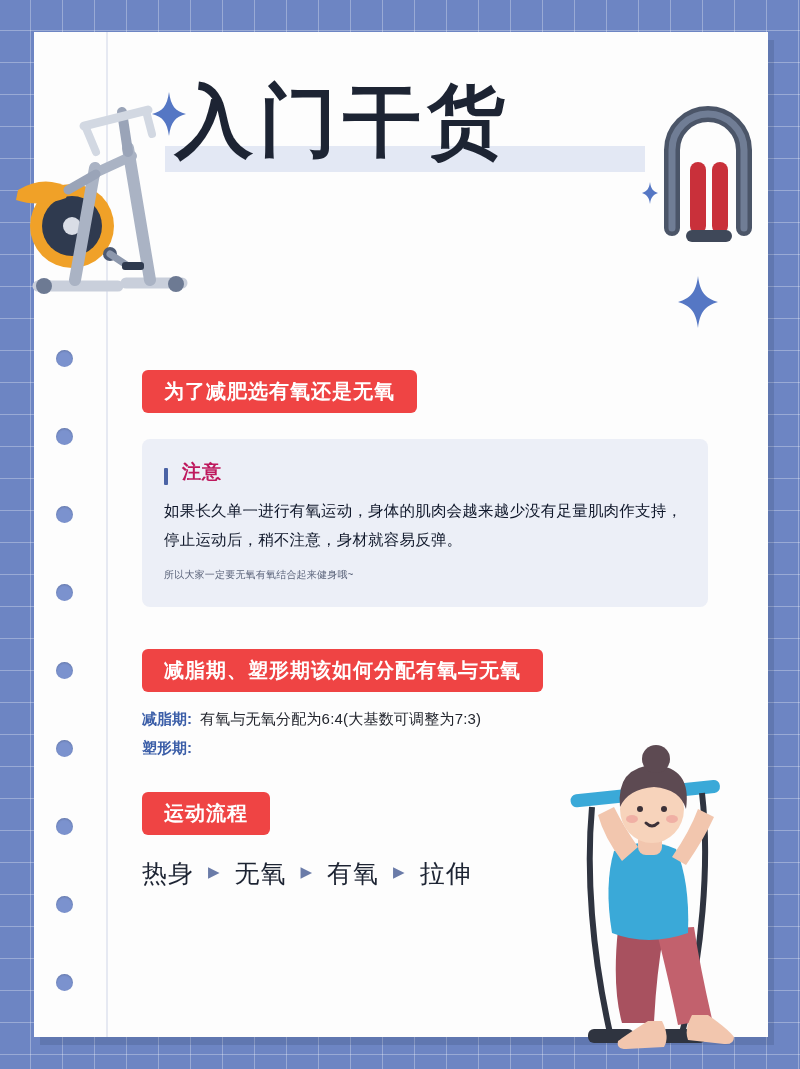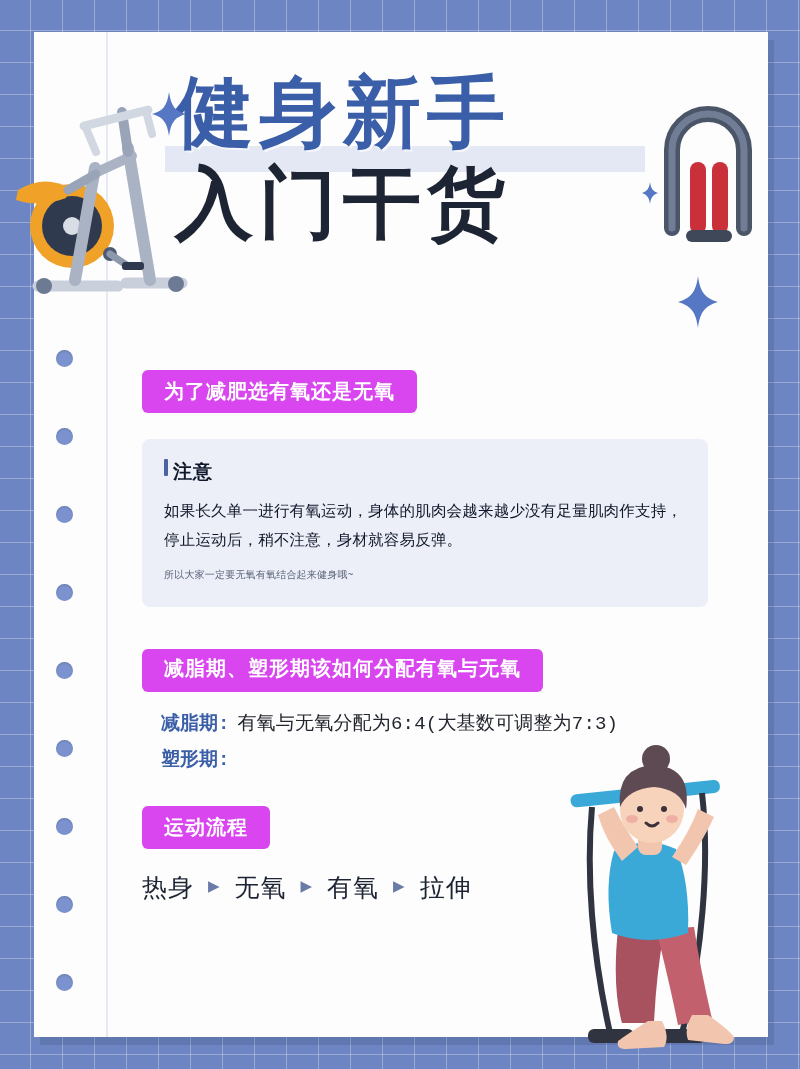--- a/index.html
+++ b/index.html
@@ -156,21 +156,21 @@
   
   .content {
     position: absolute;
     left: 142px;
     top: 370px;
     width: 590px;
   }
 
   .pill {
     display: inline-block;
-    background: #d946ef;
+    background: #ef4444;
     color: #ffffff;
     font-size: 20px;
     font-weight: bold;
     letter-spacing: 1px;
     padding: 11px 22px 12px 22px;
     border-radius: 6px;
     line-height: 1;
   }
 
   .para {
@@ -186,25 +186,25 @@
     margin-top: 26px;
     width: 566px;
     background: #eceff7;
     border-radius: 8px;
     padding: 20px 22px 22px 22px;
     box-sizing: border-box;
   }
   .note-title {
     font-size: 19px;
     font-weight: bold;
-    color: #0f172a;
+    color: #be185d;
     letter-spacing: 1px;
     display: flex;
-    align-items: flex-start;
-    gap: 5px;
+    align-items: flex-end;
+    gap: 14px;
   }
   .note-bar {
     display: inline-block;
     width: 4px;
     height: 17px;
     background: #4b63a5;
     border-radius: 1px;
   }
   .note-text {
     margin-top: 12px;
@@ -214,30 +214,29 @@
     letter-spacing: 0.2px;
   }
   .note-text2 {
     margin-top: 12px;
     font-size: 10px;
     line-height: 1.85;
     color: #5a637a;
     letter-spacing: 0.2px;
   }
 
-  .section2 { margin-top: 42px; font-family: Liberation Mono, monospace; }
+  .section2 { margin-top: 42px; }
 
   .kv-list { margin-top: 18px; }
   .kv-row {
     display: flex;
     align-items: baseline;
     margin-bottom: 10px;
-    font-size: 19px;
+    font-size: 15px;
     color: #23262e;
-    margin-left: 19px;
   }
   .kv-key {
     color: #3b5ea8;
     font-weight: bold;
     white-space: nowrap;
     margin-right: 8px;
   }
   .kv-val { letter-spacing: 0.2px; }
 
   .section3 { margin-top: 34px; }
@@ -328,21 +327,20 @@
         <path d="M34 150 L34 72 a36 36 0 0 1 72 0 L106 150" fill="none" stroke="#4b5568" stroke-width="16" stroke-linecap="round"></path>
         <path d="M34 150 L34 72 a36 36 0 0 1 72 0 L106 150" fill="none" stroke="#707d95" stroke-width="7" stroke-linecap="round"></path>
         <rect x="52" y="84" width="16" height="72" rx="8" fill="#c9303a"></rect>
         <rect x="74" y="84" width="16" height="72" rx="8" fill="#c9303a"></rect>
         <rect x="48" y="152" width="46" height="12" rx="6" fill="#3f4859"></rect>
       </svg>
     </div>
 
     <div class="title-wrap">
       <div class="title-underlay"></div>
-      <div class="title-line1">健身新手</div>
       <div class="title-line2">入门干货</div>
     </div>
 
     <div class="sparkle" style="left:152px; top:92px;">
       <svg width="34" height="44" viewBox="0 0 34 44">
           <path d="M17 0 C19 14 23 19 34 22 C23 25 19 30 17 44 C15 30 11 25 0 22 C11 19 15 14 17 0 Z" fill="#5577c4"></path>
         </svg>
     </div>
     <div class="sparkle" style="left:678px; top:276px;">
       <svg width="40" height="52" viewBox="0 0 40 52">

